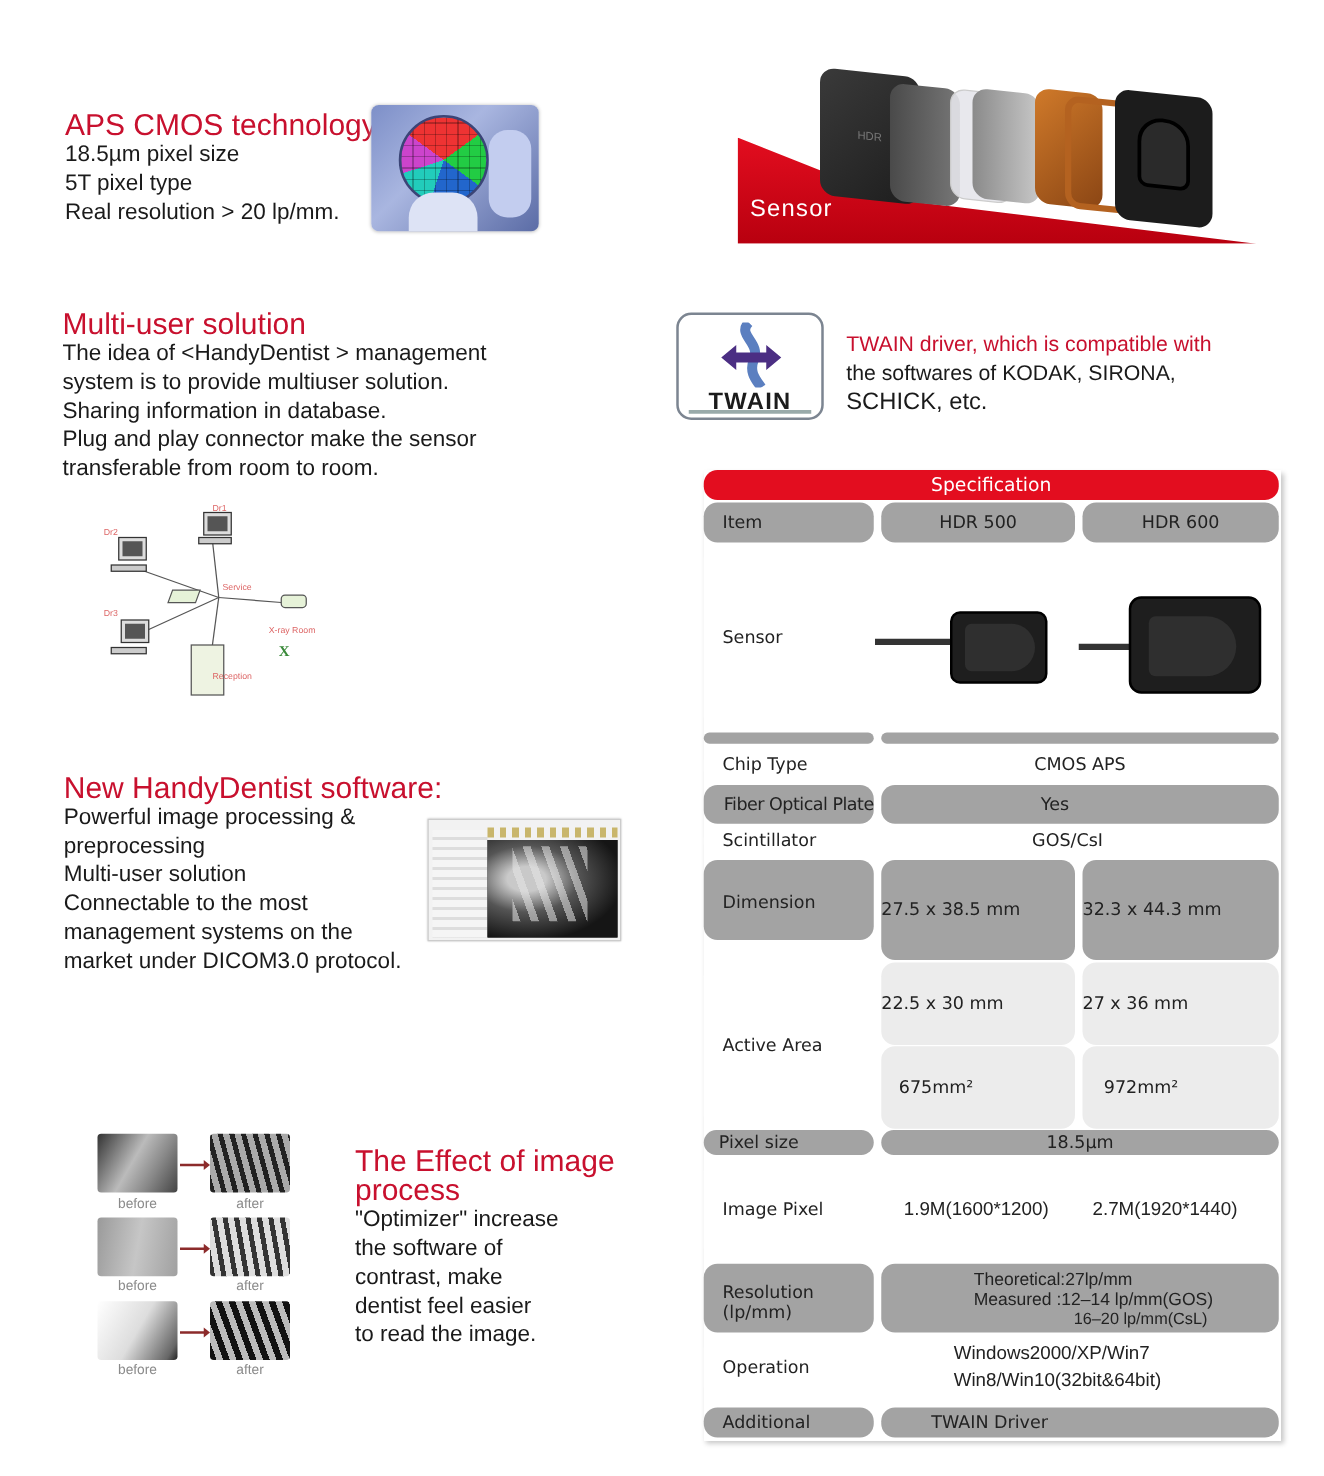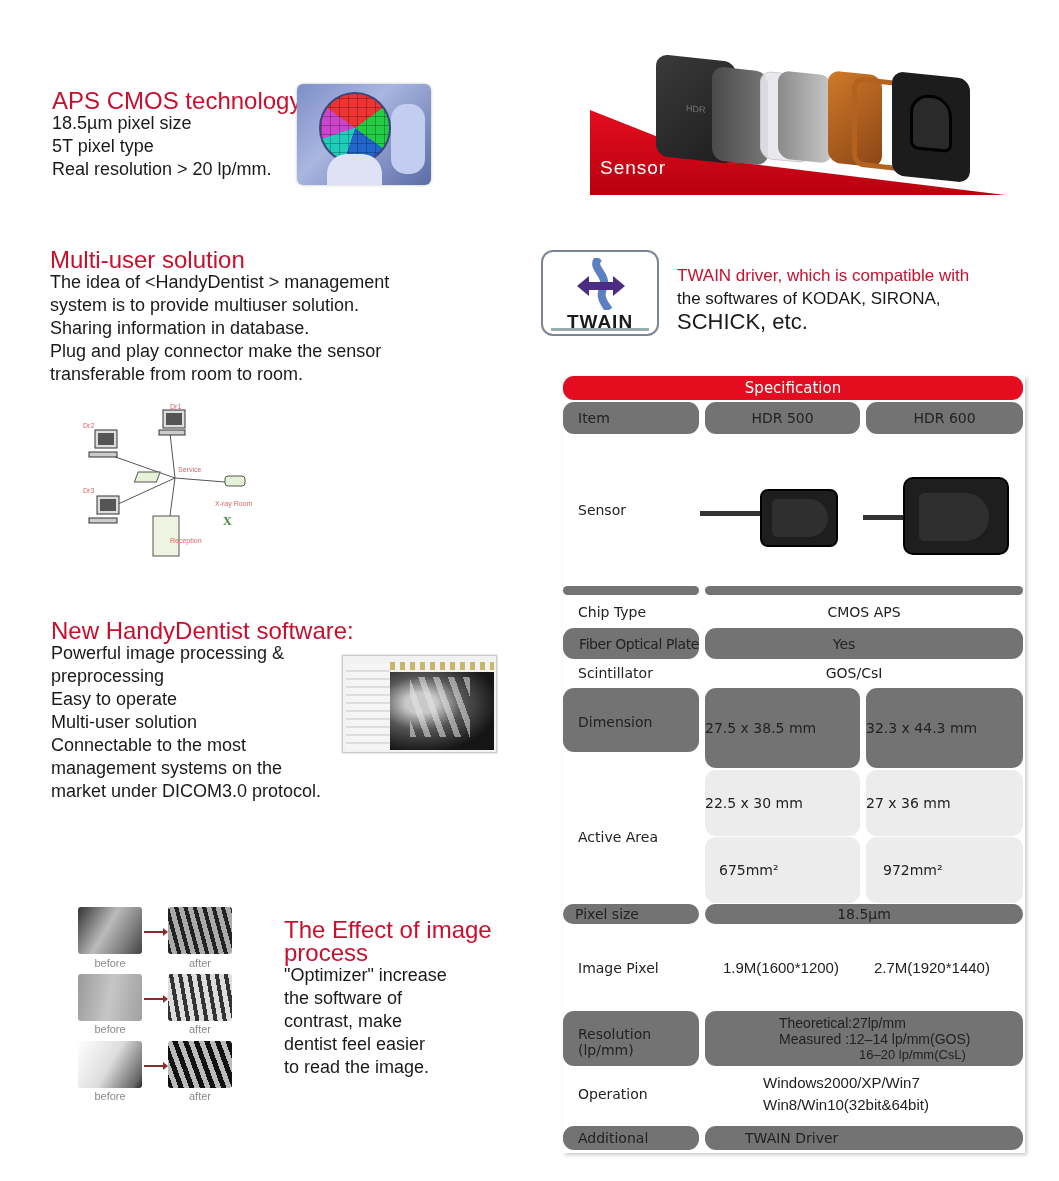--- a/index.html
+++ b/index.html
@@ -58,21 +58,21 @@
   .thumb.before { left: 0; }
   .thumb.after { left: 90px; }
   .ba .cap { position: absolute; font-size: 11px; color: #8a8a8a; width: 64px; text-align: center; }
   .ba .arr { position: absolute; left: 66px; width: 22px; height: 2px; background: #8c2b2b; }
   .ba .arr::after { content: ""; position: absolute; right: -2px; top: -3px; border-left: 5px solid #8c2b2b; border-top: 4px solid transparent; border-bottom: 4px solid transparent; }
 
   
   .spec { left: 563px; top: 376px; width: 460px; height: 775px; font-family: "DejaVu Sans", sans-serif; font-size: 14px; color: #222; }
   .spec .shadow { position: absolute; left: 0; top: 0; width: 462px; height: 777px; box-shadow: 2px 2px 4px #c8c8c8; }
   .cell { position: absolute; display: flex; align-items: center; border-radius: 11px; }
-  .g { background: #737373; }
+  .g { background: #a3a3a3; }
   .lg { background: #ececec; }
   .w { background: #ffffff; }
   .spec-head { left: 0; top: 0; width: 460px; height: 24px; background: #e30d1f; color: #fff; justify-content: center; font-size: 15px; }
   .lbl { padding-left: 15px; }
   .ctr { justify-content: center; }
   .lft { }
   .multi { flex-direction: column; justify-content: center; }
   .mini-sensor { position: absolute; }
 </style>
 </head>
@@ -164,28 +164,27 @@
   <svg class="arrow" viewBox="0 0 64 52">
     <path d="M30 0 C20 10, 40 16, 34 30 C30 40, 36 46, 40 52" stroke="#5b7fc0" stroke-width="8" fill="none"></path>
     <polygon points="8,28 20,18 20,24 44,24 44,18 56,28 44,38 44,32 20,32 20,38" fill="#4b2e83"></polygon>
   </svg>
   <div class="word">TWAIN</div>
   <div class="tag"></div>
 </div>
 <div class="abs" style="left:677px; top:264px;">
   <span class="line red-title" style="font-size:17px;">TWAIN driver, which is compatible with</span>
   <span class="line body-text" style="font-size:17px;">the softwares of KODAK, SIRONA,</span>
-  <span class="line body-text" style="font-size:22px;">SCHICK, etc.</span>
+  <span class="line body-text" style="font-size:19px;">SCHICK, etc.</span>
 </div>
 
 <div class="abs" style="left:51px; top:619px;">
   <span class="line red-title">New HandyDentist software:</span>
   <span class="line body-text">Powerful image processing &amp;</span>
   <span class="line body-text">preprocessing</span>
-  <span class="line body-text">Easy to operate</span>
   <span class="line body-text">Multi-user solution</span>
   <span class="line body-text">Connectable to the most</span>
   <span class="line body-text">management systems on the</span>
   <span class="line body-text">market under DICOM3.0 protocol.</span>
 </div>
 <div class="abs software">
   <div class="panel"></div>
   <div class="toolbar"></div>
   <div class="xray"></div>
 </div>

